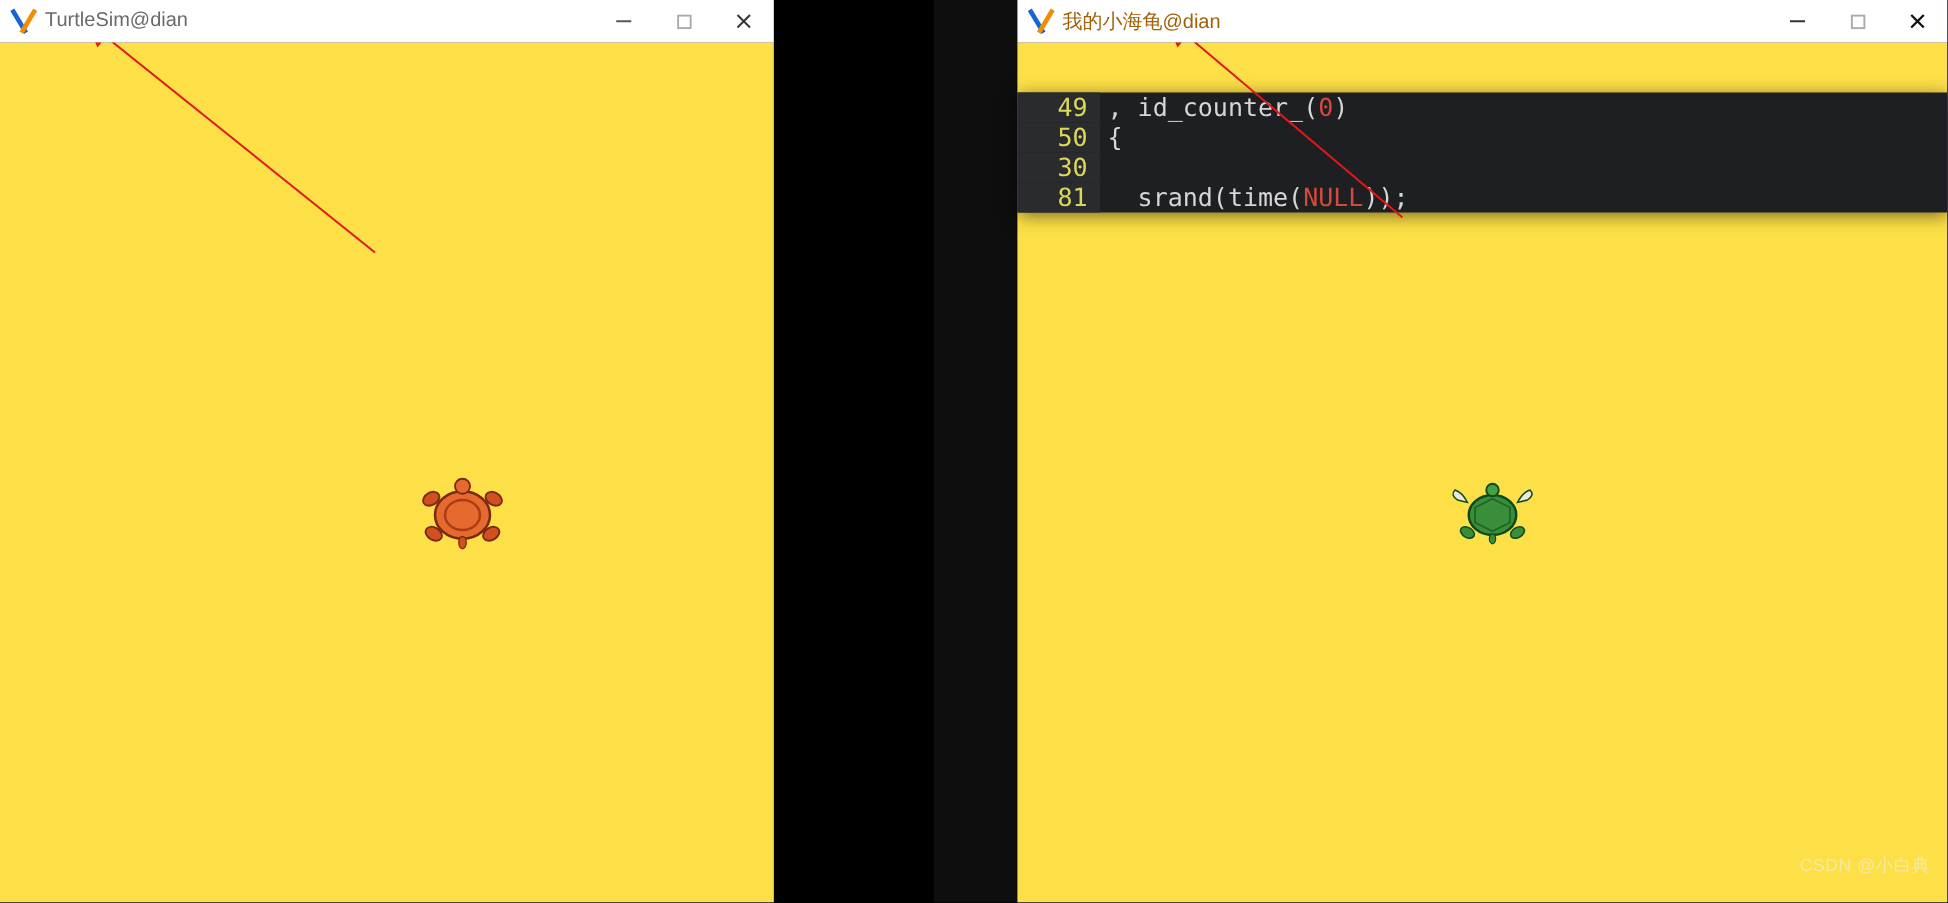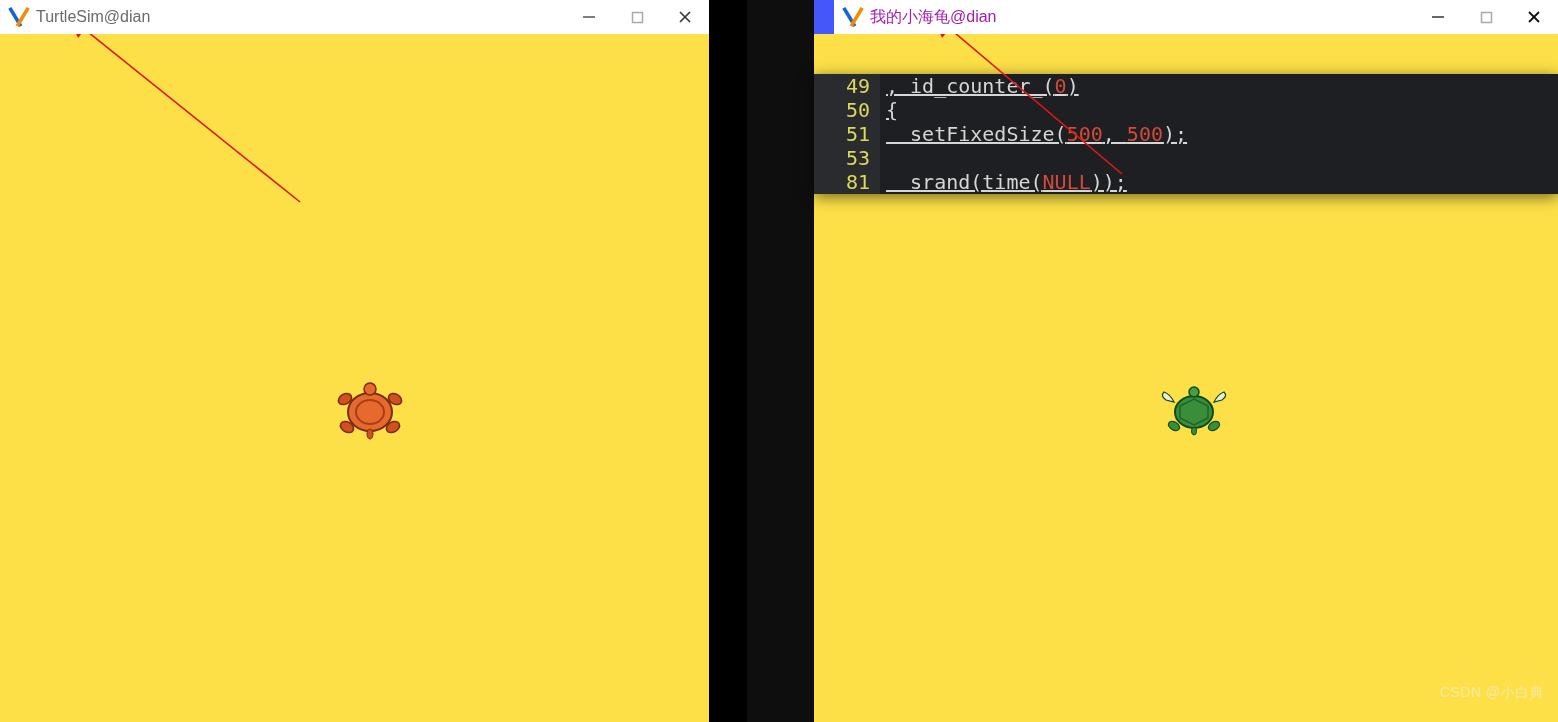--- a/index.html
+++ b/index.html
@@ -1,37 +1,37 @@
 <!DOCTYPE html>
 <html><head>
 <meta charset="utf-8">
 <style>
   html,body{margin:0;padding:0;width:1558px;height:722px;background:#000;font-family:"Segoe UI","Microsoft YaHei",sans-serif;overflow:hidden;}
   .workspace{position:relative;width:1558px;height:722px;}
   .window{position:absolute;top:0;background:#4556fa;box-shadow:0 0 0 1px rgba(0,0,0,.08);}
-  .window.left{left:0;width:709px;height:722px;}
+  .window.left{left:0;width:619px;height:722px;}
   .window.right{left:814px;width:744px;height:722px;}
   .titlebar{height:34px;background:#fff;display:flex;align-items:center;padding:0 8px;color:#6a6a6a;font-size:16px;user-select:none;}
-  .titlebar.right{color:#a21caf;margin-left:20px;}
+  .titlebar.right{color:#a16207;}
   .x-icon{width:22px;height:22px;margin-right:6px;flex:0 0 auto;}
   .title-text{flex:0 0 auto;}
   .title-spacer{flex:1 1 auto;}
   .win-controls{display:flex;align-items:center;gap:28px;margin-right:6px;}
   .win-btn{width:20px;height:20px;display:flex;align-items:center;justify-content:center;color:#333;}
   .win-btn svg{display:block;}
   .canvas{position:relative;width:100%;height:calc(100% - 34px);background:#fde047;}
   .turtle{position:absolute;transform:translate(-50%,-50%);}
   .turtle svg{display:block;}
   .arrow{position:absolute;pointer-events:none;}
   .arrow line{stroke:#e01818;stroke-width:1.6;}
   .arrow polygon{fill:#e01818;}
   .code-panel{position:absolute;left:0;right:0;top:40px;background:#1e1f22;box-shadow:0 3px 14px rgba(0,0,0,.55);}
   .code-line{display:flex;align-items:baseline;font-family:"DejaVu Sans Mono","Consolas",monospace;font-size:20px;line-height:24px;white-space:pre;}
   .gutter{width:56px;text-align:right;padding-right:10px;color:#dcd85a;background:#2a2b2f;}
-  .code{color:#d6d6d6;padding-left:6px;text-decoration:underline;}
+  .code{color:#d6d6d6;padding-left:6px;}
   .tok-num{color:#d24a3a;}
   .tok-str{color:#d24a3a;}
   .tok-kw{color:#d24a3a;}
   .divider{position:absolute;left:747px;top:0;width:67px;height:722px;background:#0e0e0e;}
   .watermark{position:absolute;right:14px;bottom:20px;color:rgba(240,240,240,.55);font-size:14px;letter-spacing:.5px;font-family:"Microsoft YaHei",sans-serif;}
 </style>
 </head>
 <body>
 
 <div class="workspace">
@@ -117,22 +117,21 @@
             </svg>
         </span>
       </span>
     </div>
     <div class="canvas">
 
       <div class="code-panel">
         <div id="code-host">
             <div class="code-line"><span class="gutter">49</span><span class="code">, id_counter_(<span class="tok-num">0</span>)</span></div>
             <div class="code-line"><span class="gutter">50</span><span class="code">{</span></div>
-            <div class="code-line"><span class="gutter">51</span><span class="code">  setFixedSize(<span class="tok-num">500</span>, <span class="tok-num">500</span>);</span></div>
-            <div class="code-line"><span class="gutter">53</span><span class="code"></span></div>
+            <div class="code-line"><span class="gutter">30</span></div>
             <div class="code-line"><span class="gutter">81</span><span class="code">  srand(time(<span class="tok-kw">NULL</span>));</span></div>
           </div>
       </div>
 
       <svg class="arrow" style="left:0;top:0;" width="340" height="160">
         <line x1="308" y1="140" x2="128" y2="-12"></line>
         <polygon points="118,-20 138,-8 128,4"></polygon>
       </svg>
 
       <span class="turtle" style="left:380px;top:378px;">

